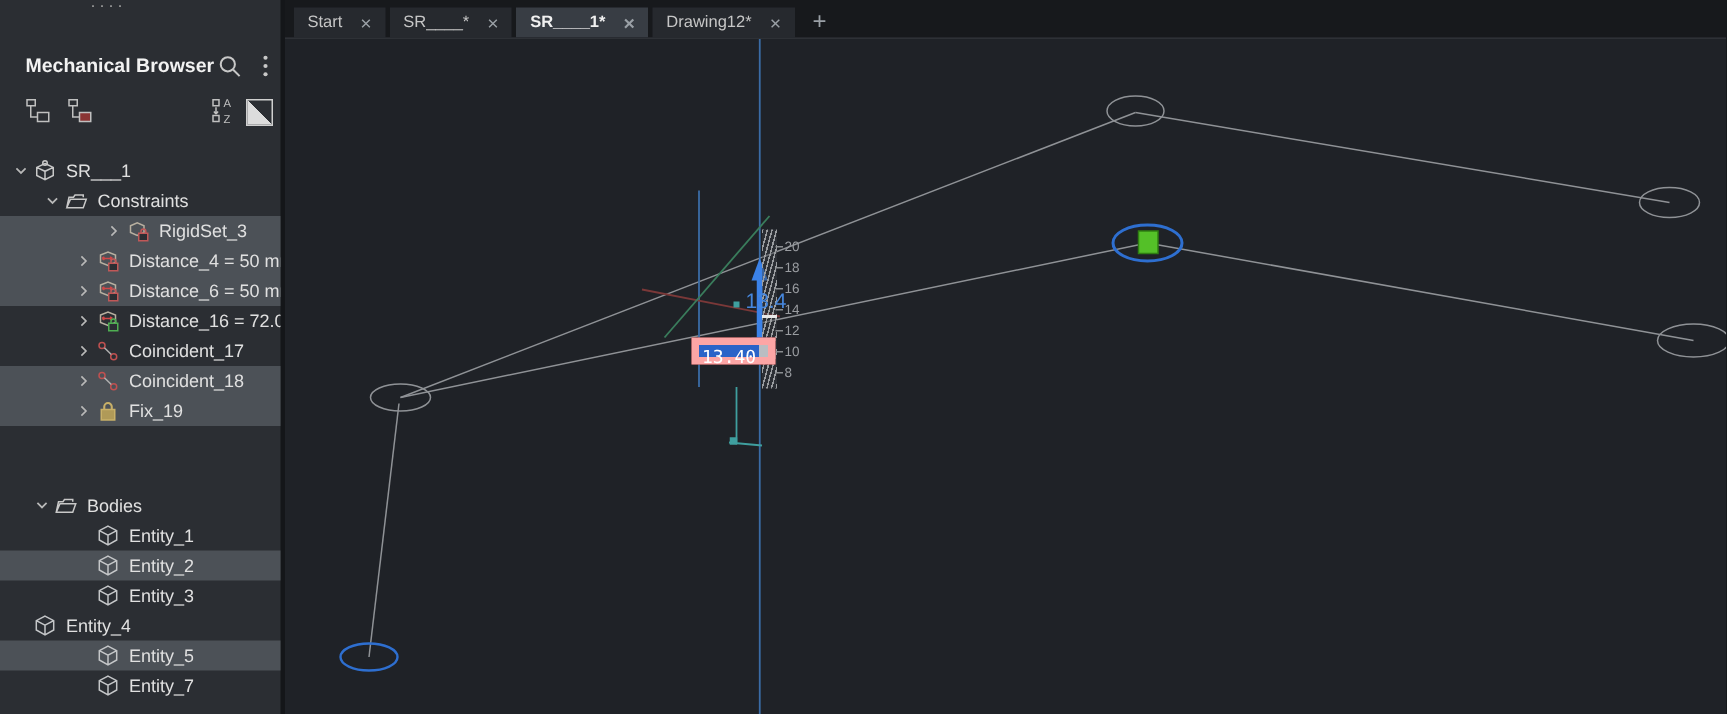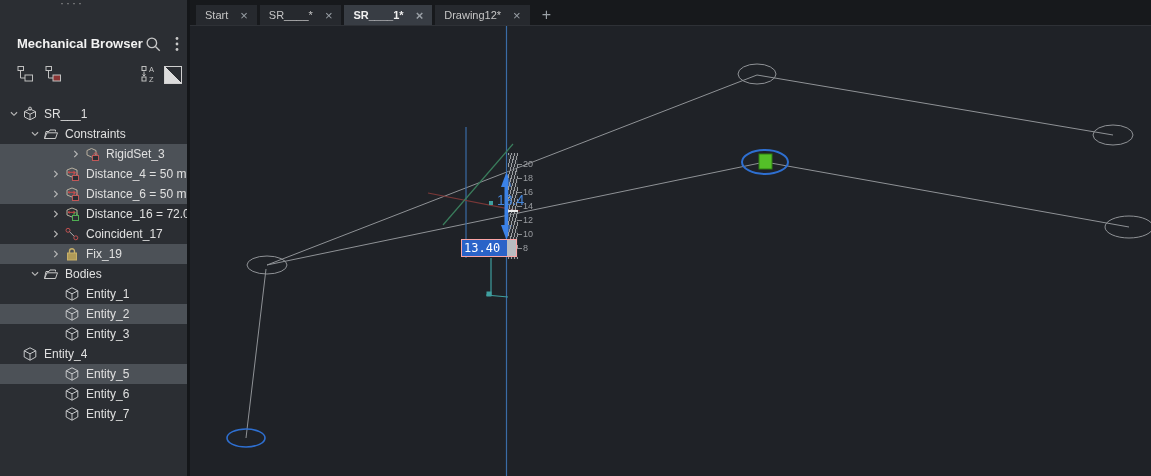--- a/index.html
+++ b/index.html
@@ -41,22 +41,22 @@
             background:#1f2227;overflow:hidden;border-top:1px solid #2e3136;box-sizing:border-box;}
   svg.geo{position:absolute;left:0;top:0;}
 
   
   .ruler{position:absolute;left:318px;top:127px;width:10px;height:106px;
          background:repeating-linear-gradient(105deg,#9a9da0 0 1px,rgba(58,62,68,.45) 1px 3px);}
   .rlabel{position:absolute;left:333px;font-size:9px;color:#9a9da1;line-height:9px;}
   .rlabel::before{content:"";position:absolute;left:-6px;top:4px;width:5px;height:1px;background:#8a8d90;}
   .cur-tick{position:absolute;left:318px;top:184px;width:10px;height:2px;background:#e9e9e9;}
   .cursor-label{position:absolute;left:307px;top:166px;font-size:14px;color:#4687dd;text-align:right;}
-  .dim-input{position:absolute;left:271px;top:213px;width:56px;height:18px;background:#7f1d1d;
-             border:1px solid #fca5a5;box-sizing:border-box;display:flex;align-items:stretch;}
+  .dim-input{position:absolute;left:271px;top:199px;width:56px;height:18px;background:#7f1d1d;
+             border:5px solid #fca5a5;box-sizing:border-box;display:flex;align-items:stretch;}
   .dim-sel{background:#2a63c8;color:#ffffff;font-family:"DejaVu Sans Mono",monospace;
            font-size:12px;line-height:16px;padding:0 2px;flex:1;}
   .dim-fill{width:9px;background:#b9bdc2;}
 </style>
 </head>
 <body>
 
 <div class="app">
 
   <div class="sidebar">
@@ -209,27 +209,42 @@
           <span class="tlabel">Coincident_17</span>
         </div>
         <div class="trow sel" style="padding-left: 47px;">
           <span class="chev">
             <svg viewBox="0 0 16 16" width="14" height="14">
               <path d="M6 4.5 L9.5 8 L6 11.5" fill="none" stroke="#b8b8b8" stroke-width="1.3"></path>
             </svg>
           </span>
           <span class="ticon">
             <svg viewBox="0 0 16 16" width="16" height="16">
+              <circle cx="4" cy="4.3" r="2" fill="none" stroke="#c05050"></circle>
+              <circle cx="11.8" cy="11.8" r="2" fill="none" stroke="#c05050"></circle>
+              <path d="M5.6 5.8 L10.2 10.3" stroke="#b0b0b0"></path>
+            </svg>
+          </span>
+          <span class="tlabel">Coincident_18</span>
+        </div>
+        <div class="trow sel" style="padding-left: 47px;">
+          <span class="chev">
+            <svg viewBox="0 0 16 16" width="14" height="14">
+              <path d="M6 4.5 L9.5 8 L6 11.5" fill="none" stroke="#b8b8b8" stroke-width="1.3"></path>
+            </svg>
+          </span>
+          <span class="ticon">
+            <svg viewBox="0 0 16 16" width="16" height="16">
               <rect x="3.5" y="7" width="9" height="7" fill="#b09a58" stroke="#c8b068"></rect>
               <path d="M5.5 7 V5.2 a2.5 2.5 0 0 1 5 0 V7" fill="none" stroke="#c8b068" stroke-width="1.4"></path>
             </svg>
           </span>
           <span class="tlabel">Fix_19</span>
         </div>
-        <div class="trow" style="padding-left: 26px;">
+        <div class="trow" style="padding-left: 19px; margin-top: 43px;">
           <span class="chev">
             <svg viewBox="0 0 16 16" width="14" height="14">
               <path d="M4.5 6 L8 9.5 L11.5 6" fill="none" stroke="#b8b8b8" stroke-width="1.3"></path>
             </svg>
           </span>
           <span class="ticon">
             <svg viewBox="0 0 16 16" width="16" height="16">
               <path d="M1.5 12.5 L3 5.5 L6 5.5 L7 4 L12.5 4 L12.5 5.5 M1.5 12.5 L4 6.8 L14.5 6.8 L12.5 12.5 Z" fill="none" stroke="#c8c8c8"></path>
             </svg>
           </span>
@@ -272,29 +287,20 @@
           <span class="tlabel">Entity_4</span>
         </div>
         <div class="trow sel" style="padding-left: 47px;">
           <span class="chev"></span>
           <span class="ticon">
             <svg viewBox="0 0 16 16" width="16" height="16">
               <path d="M8 1.8 L13.8 4.8 L13.8 11 L8 14.2 L2.2 11 L2.2 4.8 Z M2.2 4.8 L8 7.8 L13.8 4.8 M8 7.8 V14.2" fill="none" stroke="#c4c6c8"></path>
             </svg>
           </span>
           <span class="tlabel">Entity_5</span>
-        </div>
-        <div class="trow" style="padding-left: 47px;">
-          <span class="chev"></span>
-          <span class="ticon">
-            <svg viewBox="0 0 16 16" width="16" height="16">
-              <path d="M8 1.8 L13.8 4.8 L13.8 11 L8 14.2 L2.2 11 L2.2 4.8 Z M2.2 4.8 L8 7.8 L13.8 4.8 M8 7.8 V14.2" fill="none" stroke="#c4c6c8"></path>
-            </svg>
-          </span>
-          <span class="tlabel">Entity_6</span>
         </div>
         <div class="trow" style="padding-left: 47px;">
           <span class="chev"></span>
           <span class="ticon">
             <svg viewBox="0 0 16 16" width="16" height="16">
               <path d="M8 1.8 L13.8 4.8 L13.8 11 L8 14.2 L2.2 11 L2.2 4.8 Z M2.2 4.8 L8 7.8 L13.8 4.8 M8 7.8 V14.2" fill="none" stroke="#c4c6c8"></path>
             </svg>
           </span>
           <span class="tlabel">Entity_7</span>
         </div>

